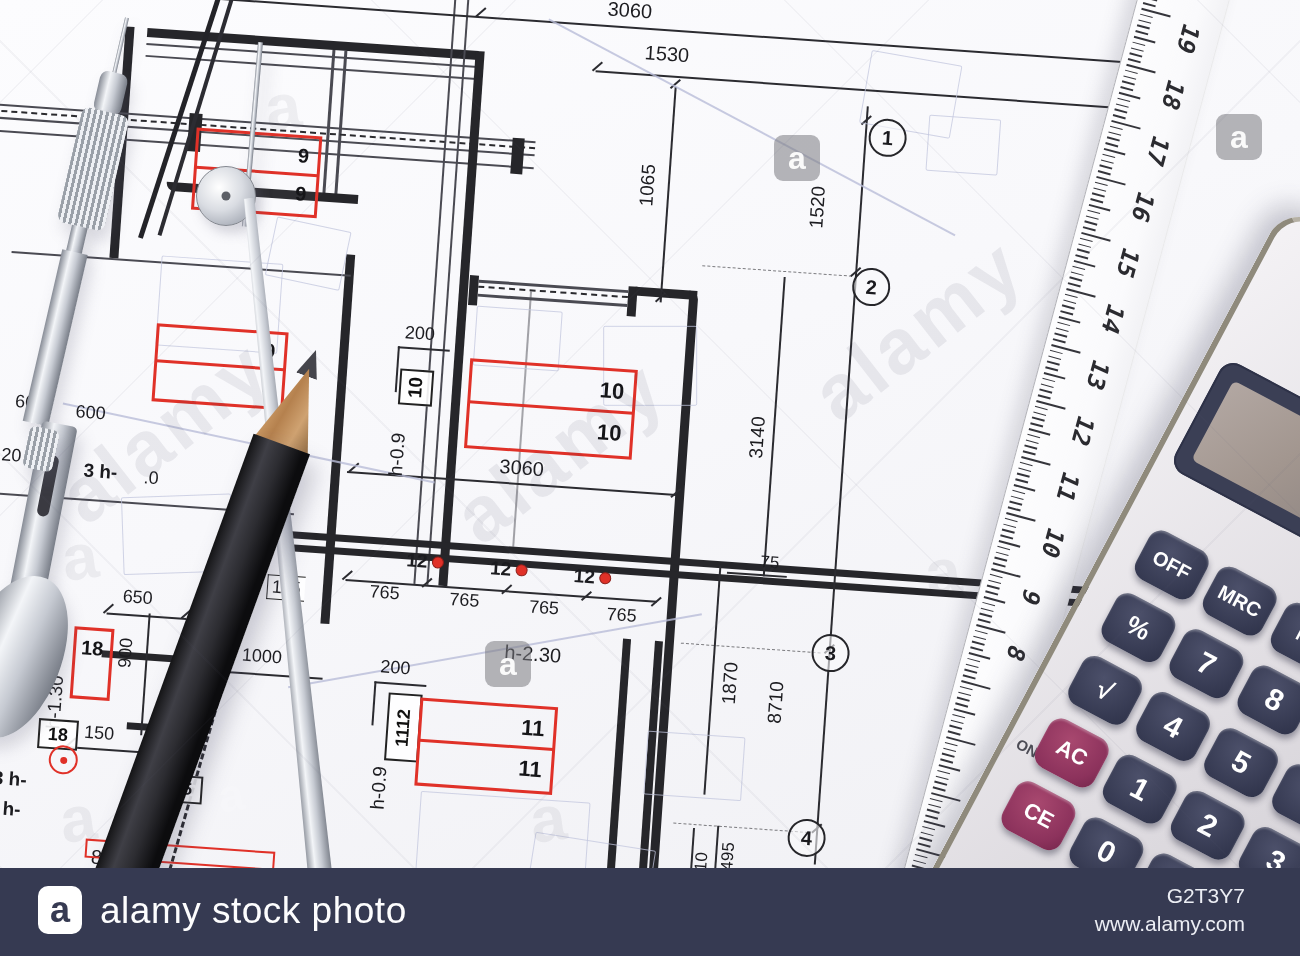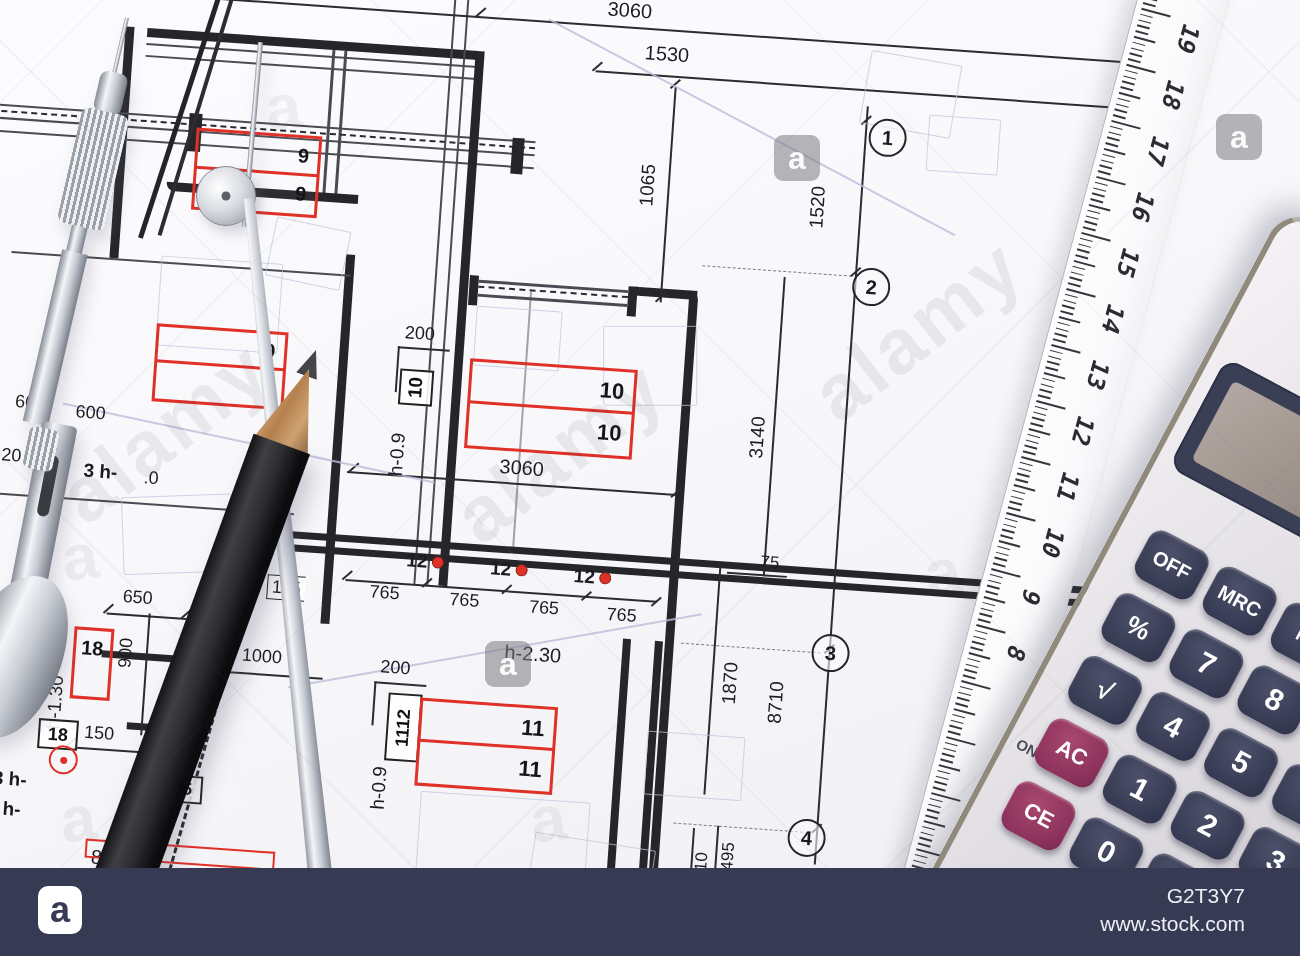--- a/index.html
+++ b/index.html
@@ -561,16 +561,17 @@
           <div class="cbtn" style="left: 107px; top: 624px; font-size: 30px;">0</div>
           <div class="cbtn" style="left: 184px; top: 624px; font-size: 30px;">.</div>
         </div>
     </div>
 
     <div class="wm-lattice"></div>
   </div>
 
   <div id="footer">
     <div class="logo">a</div>
+    <div class="brand">alamy stock photo</div>
     <div class="imgid">G2T3Y7</div>
-    <div class="url">www.stock.com</div>
+    <div class="url">www.alamy.com</div>
   </div>
 </div>
 
 </body></html>

